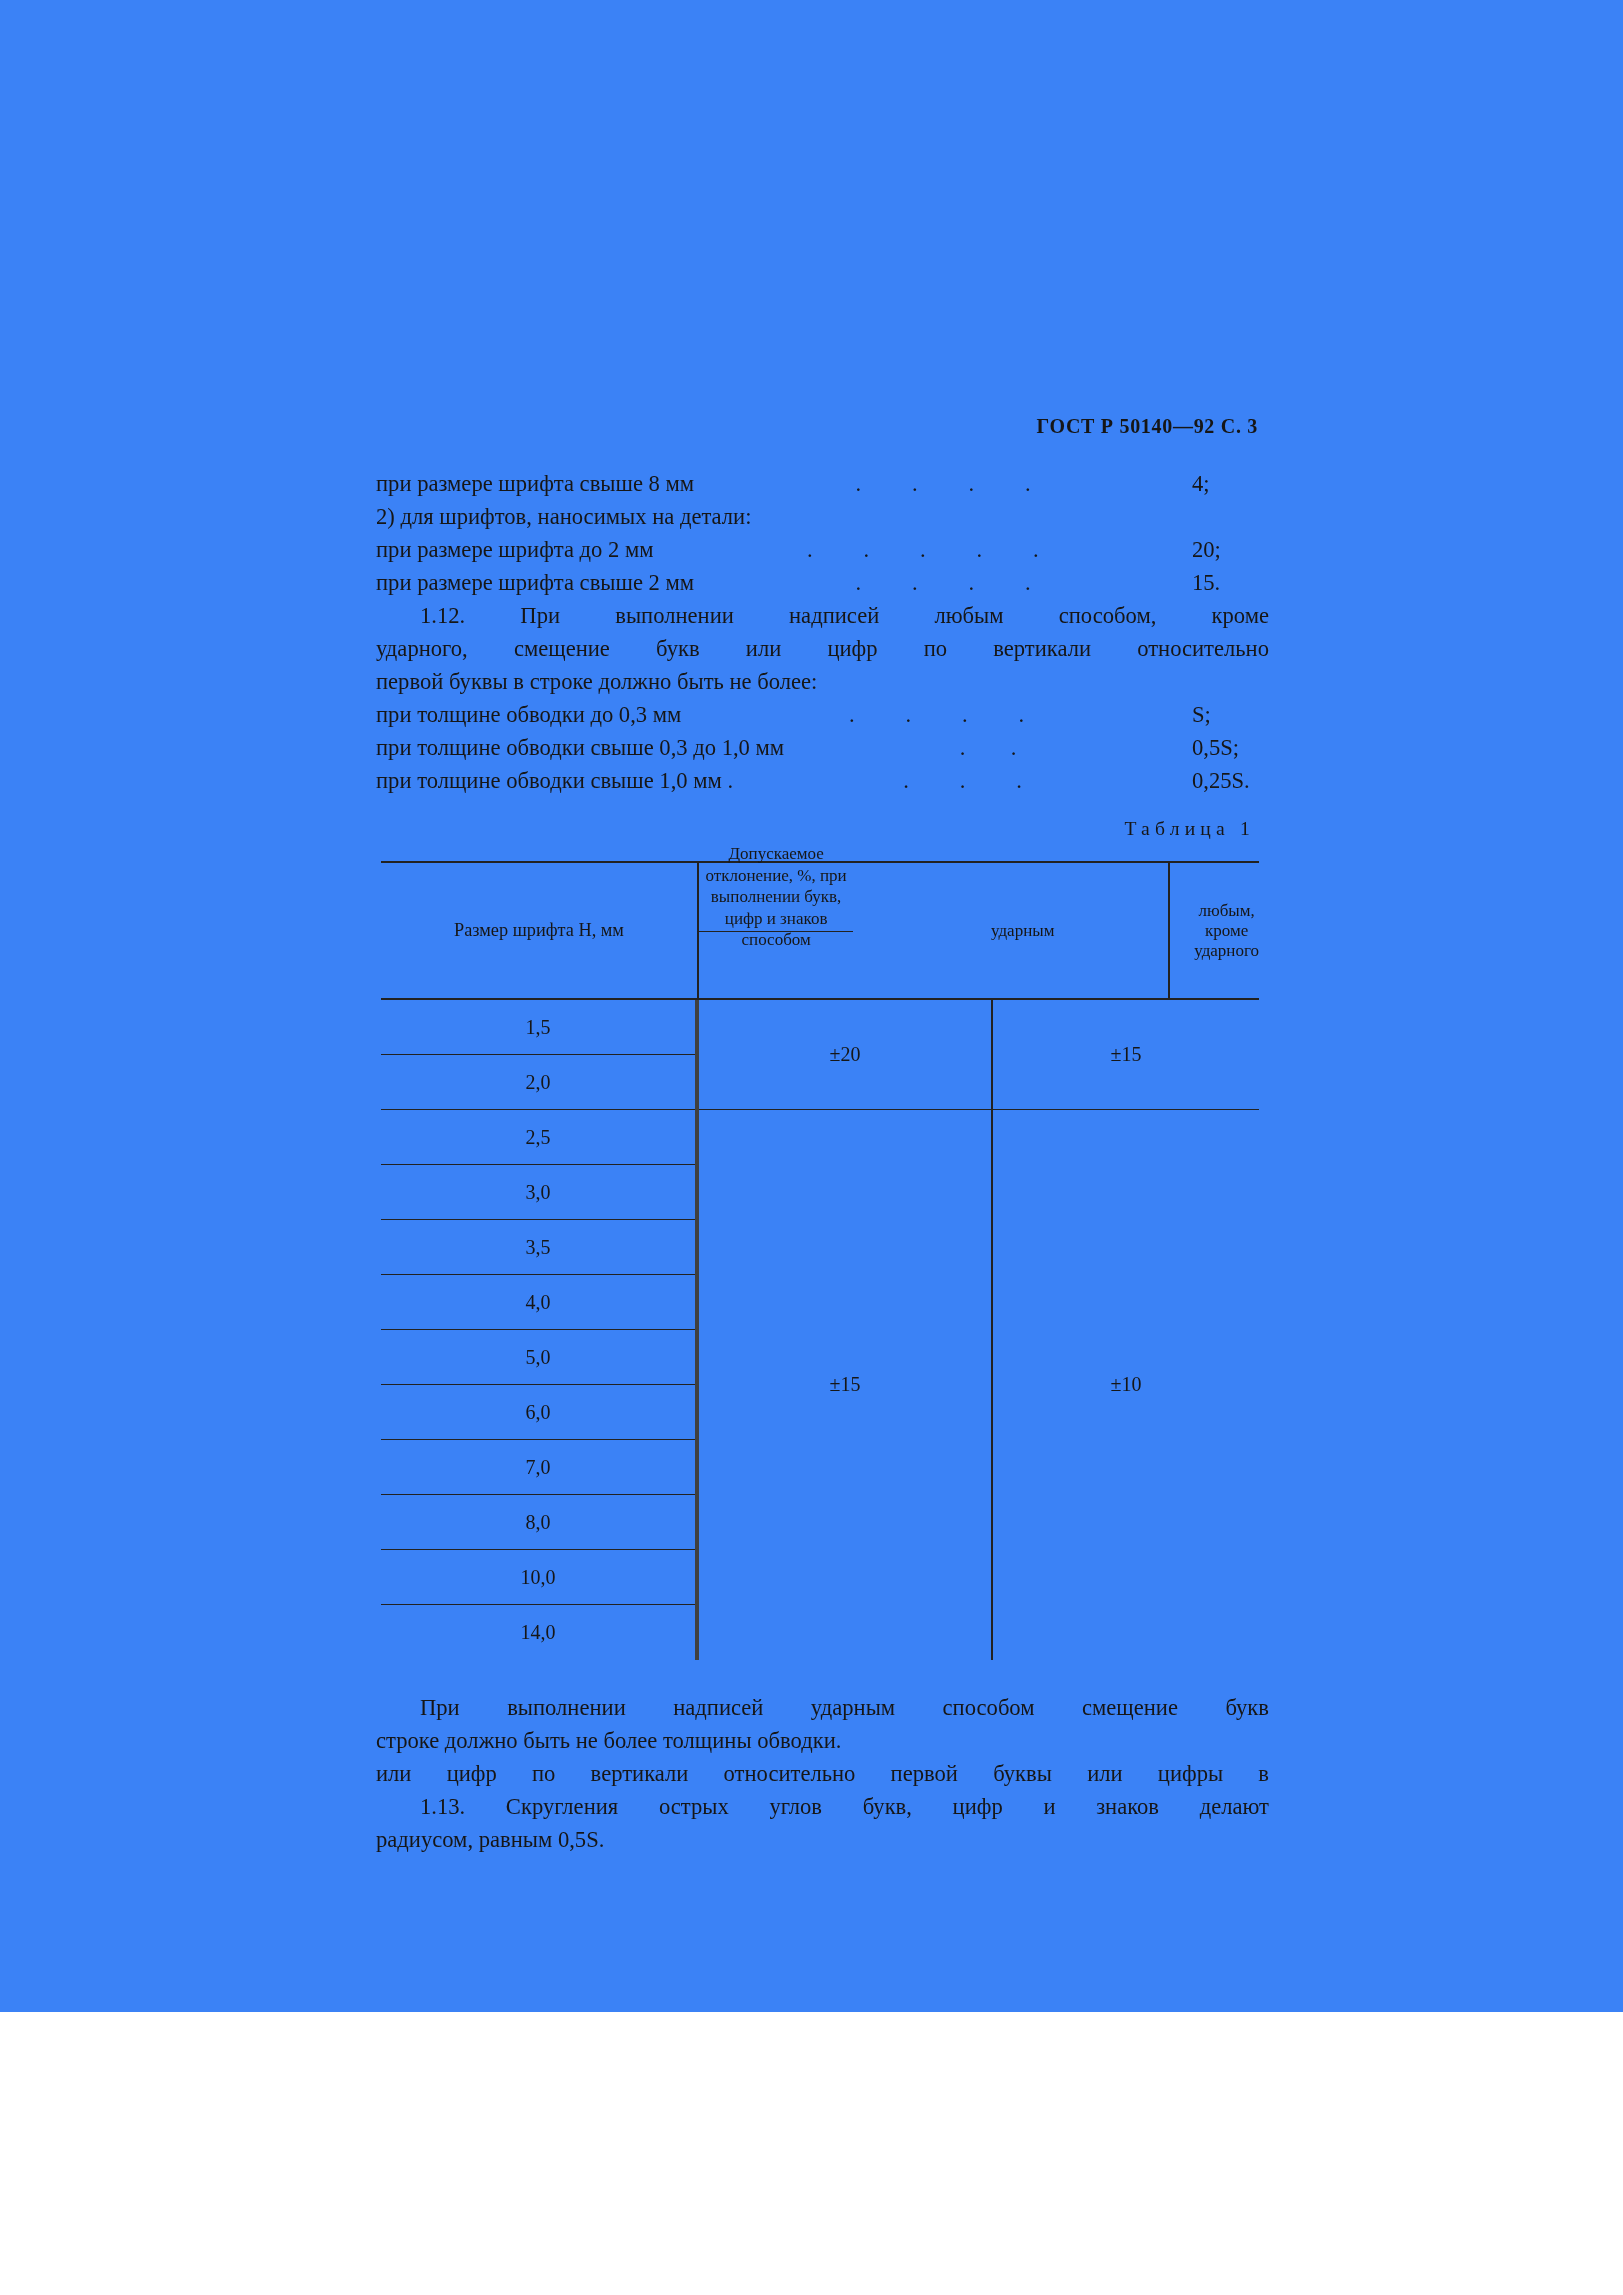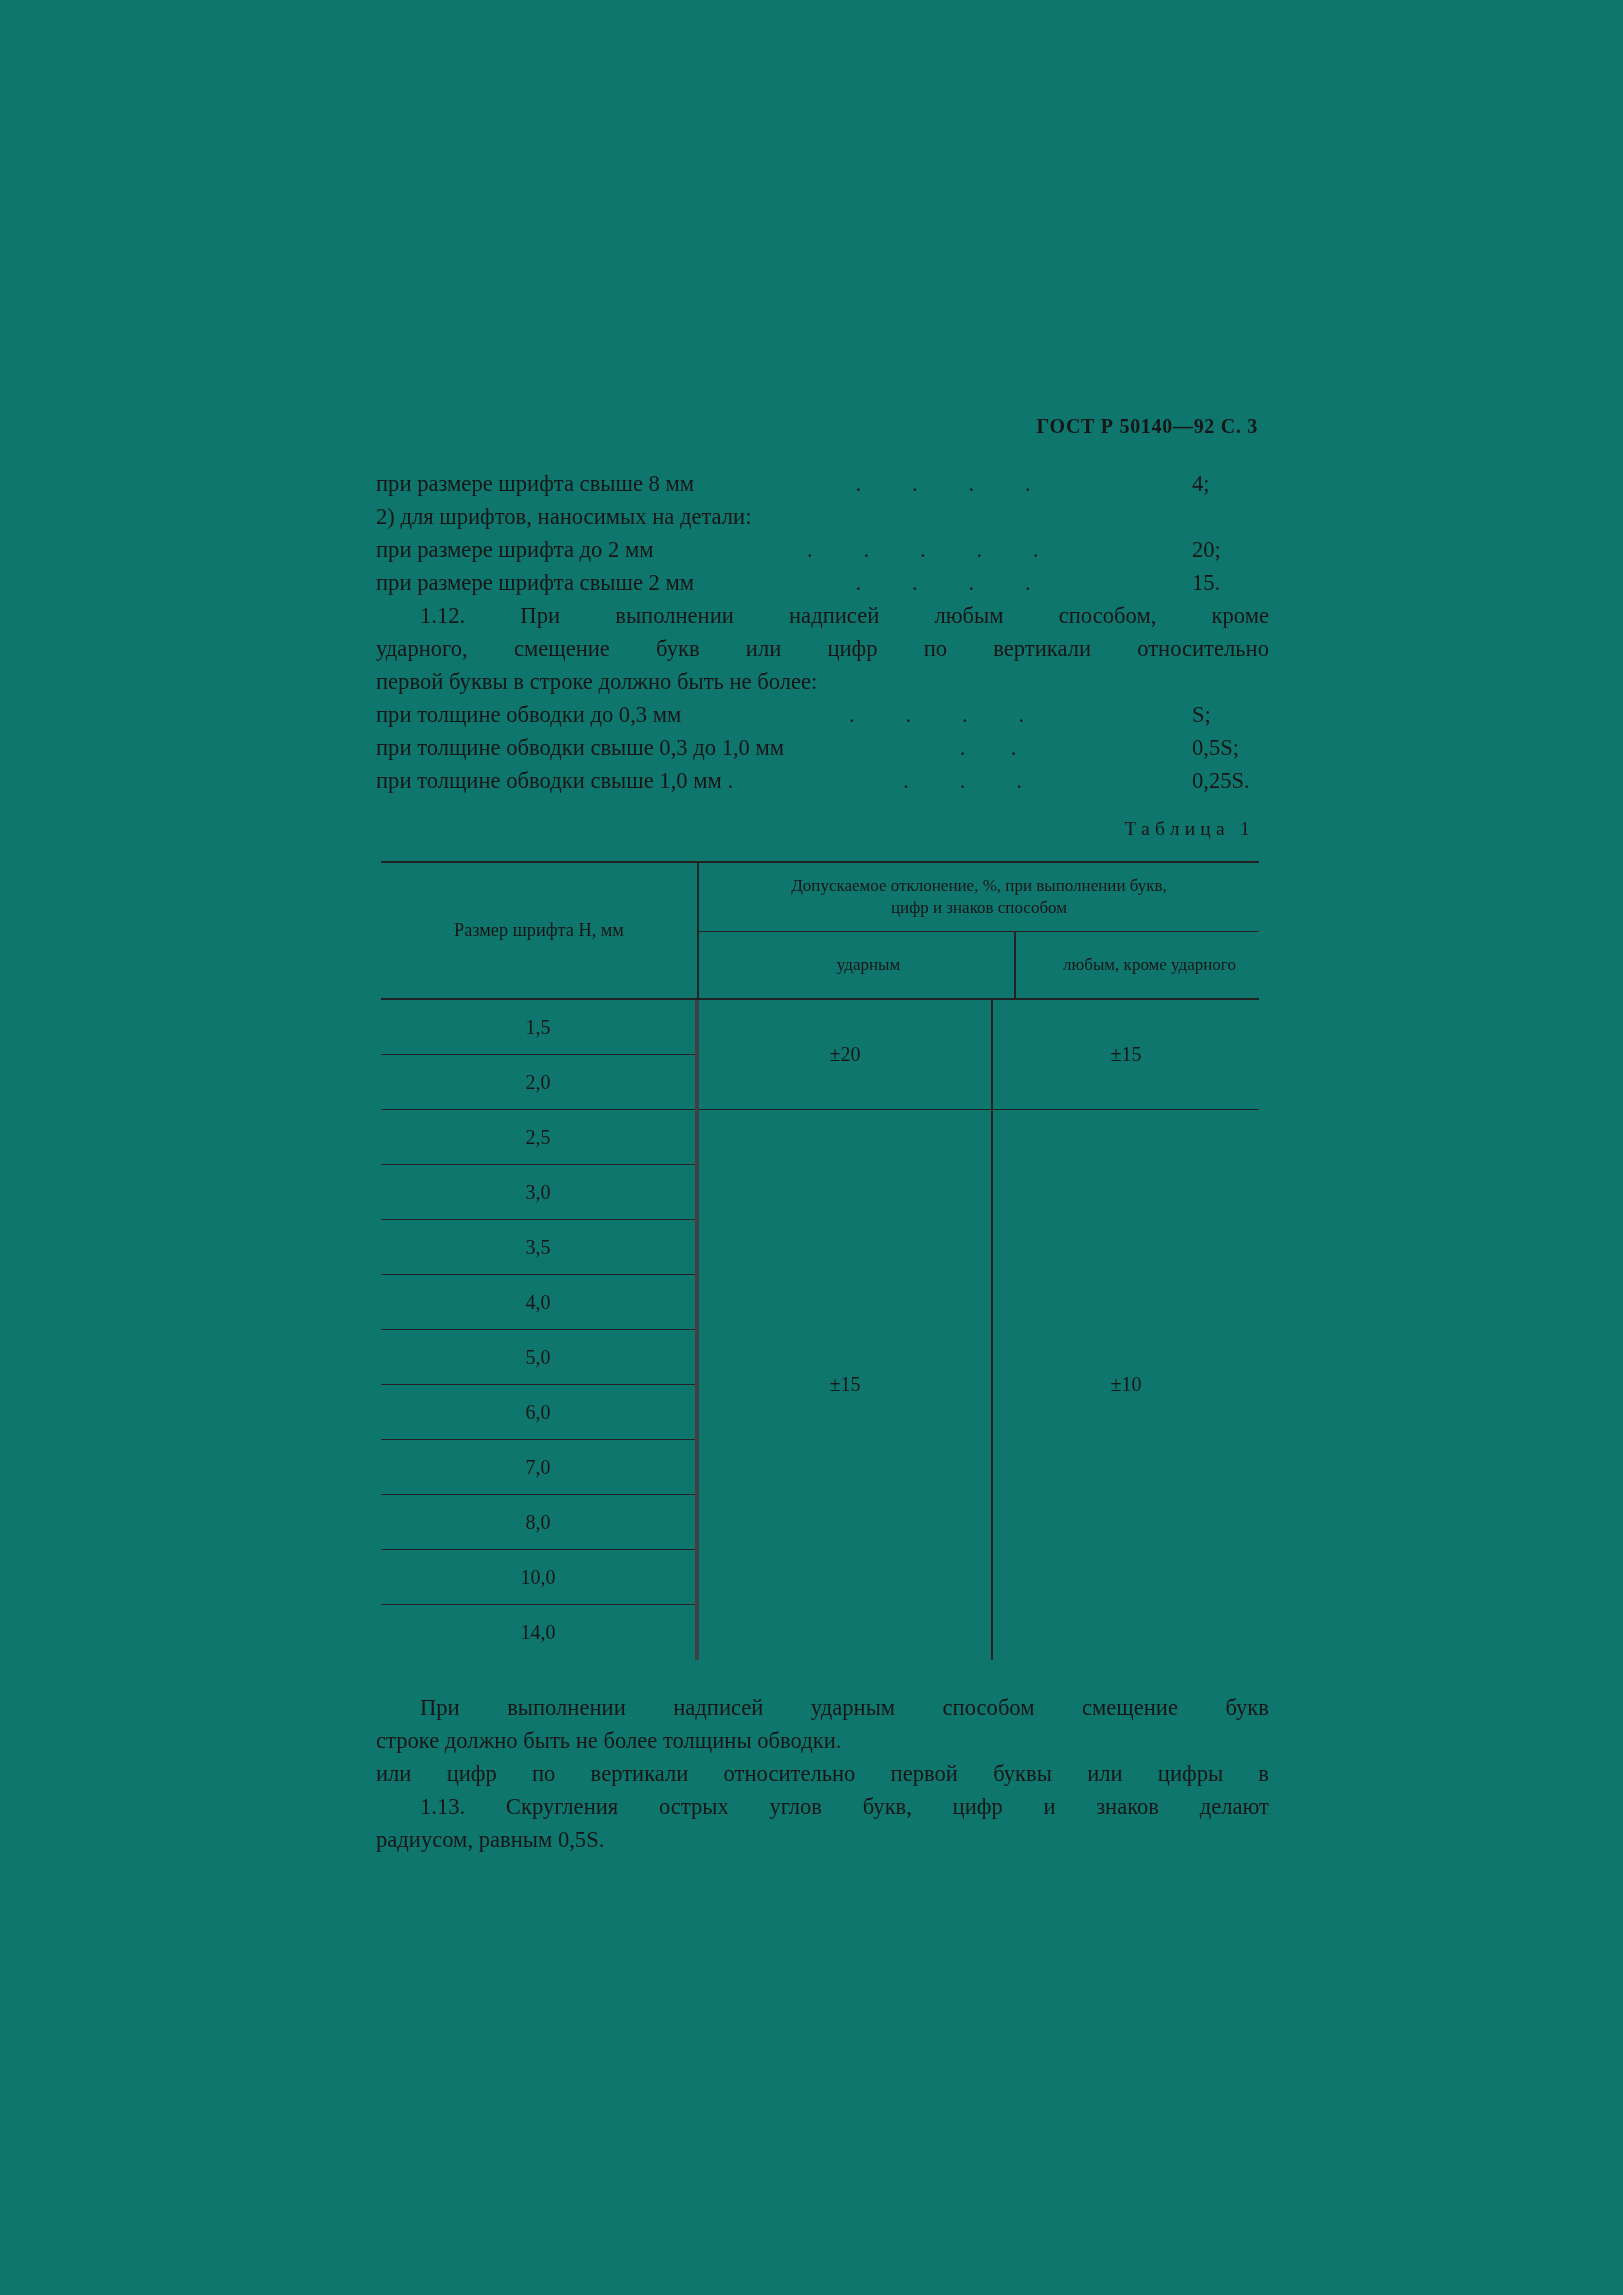--- a/index.html
+++ b/index.html
@@ -1,20 +1,20 @@
 <!DOCTYPE html>
 <html style="font-size:10.5px"><head>
 <meta charset="utf-8">
 <style>
   * { margin:0; padding:0; box-sizing:border-box; }
   html,body { background:#ffffff; }
   .page {
     position:relative;
-    width:1624px; height:2295px;
-    background:#0f766e;
+    width:1624px; height:2012px;
+    background:#3b82f6;
     color:#161616;
     font-family:"Liberation Serif", serif;
     overflow:hidden;
   }
   .page-header {
     position:absolute; top:415px; right:366px;
     font-size:20px; font-weight:bold; letter-spacing:0.7px;
     white-space:pre;
   }
   .content-top, .content-bottom {
@@ -43,21 +43,21 @@
   .tbl {
     position:absolute; left:381px; top:861px; width:878px;
     border-top:2.6px solid #222;
   }
   .tbl-head { display:flex; height:137px; border-bottom:2px solid #222; }
   .head-c1 {
     width:318px; border-right:2px solid #222;
     display:flex; align-items:center; justify-content:center;
     text-align:center; font-size:18.3px;
   }
-  .head-cr { flex:1; display:flex; flex-direction:column; }
+  .head-cr { flex:1; display:flex; flex-direction:row; }
   .group-h {
     height:69px; border-bottom:1.3px solid #222;
     display:flex; flex-direction:column; align-items:center; justify-content:center;
     text-align:center; font-size:17px; line-height:21.6px;
   }
   .subrow { flex:1; display:flex; }
   .sub {
     display:flex; align-items:center; justify-content:center;
     font-size:17px; text-align:center;margin-left:24px;
   }

